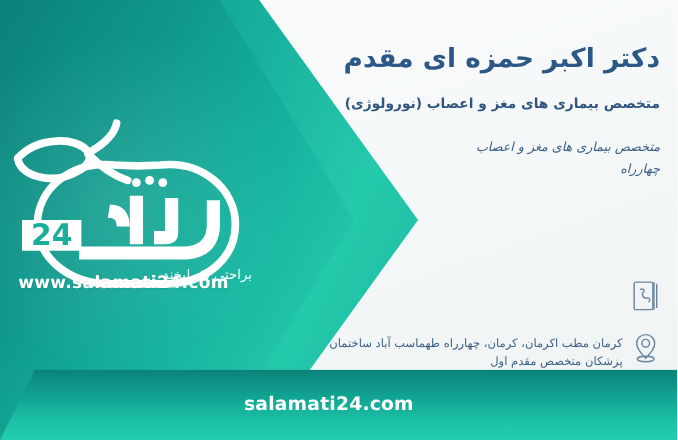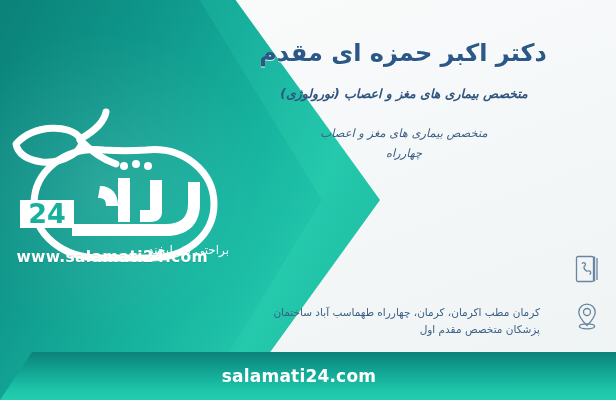--- a/index.html
+++ b/index.html
@@ -87,42 +87,41 @@
   }
 
   
   .content {
     position: absolute;
     right: 16px;
     top: 0;
     width: 404px;
     height: 308px;
     z-index: 5;
-    text-align: center;
+    text-align: right;
     direction: rtl;
   }
 
   .doc-name {
     margin-top: 38px;
     color: #2b5886;
     font-size: 24px;
     font-weight: 700;
     line-height: 1.25;
     padding-left: 10px;
     text-shadow: 0 1px 0 rgba(255,255,255,0.8);
   }
 
   .spec-main {
     margin-top: 17px;
     color: #30557e;
     font-size: 12.5px;
     font-weight: 700;
     line-height: 1.4;
     padding-left: 12px;
-    font-style: italic;
   }
 
   .spec-lines {
     margin-top: 20px;
     color: #3a5f85;
     font-size: 11.5px;
     font-weight: 400;
     line-height: 1.75;
     padding-left: 12px;
     font-style: italic;
@@ -135,21 +134,20 @@
     right: 10px;
     top: 250px;
     width: 394px;
   }
   .c-row {
     display: flex;
     flex-direction: row;
     align-items: flex-start;
     justify-content: flex-start;
     margin-bottom: 6px;
-    gap: 26px;
   }
   .c-icon {
     flex: 0 0 38px;
     width: 38px;
     height: 38px;
     display: flex;
     align-items: center;
     justify-content: center;
   }
   .c-icon svg {
@@ -168,21 +166,21 @@
   }
   .c-text div { white-space: nowrap; }
   .c-empty { height: 34px; }
 
   
   .footer {
     position: absolute;
     left: 0;
     right: 0;
     bottom: 0;
-    height: 48px;
+    height: 64px;
     z-index: 8;
   }
   .footer-shape {
     position: absolute;
     inset: 0;
     background: linear-gradient(180deg, #0b8279 0%, #11a392 38%, #1dc4a8 78%, #24cdb0 100%);
     clip-path: polygon(5.2% 0%, 100% 0%, 100% 100%, 0% 100%);
   }
   .footer-text {
     position: absolute;

